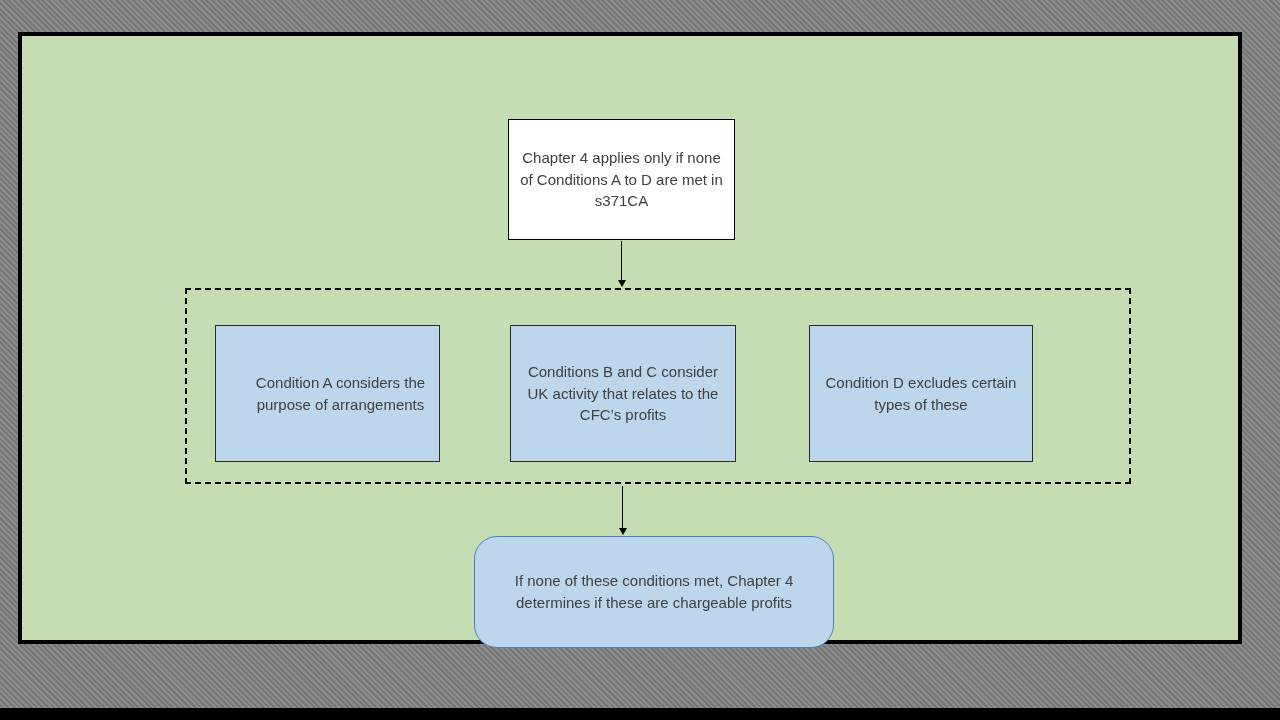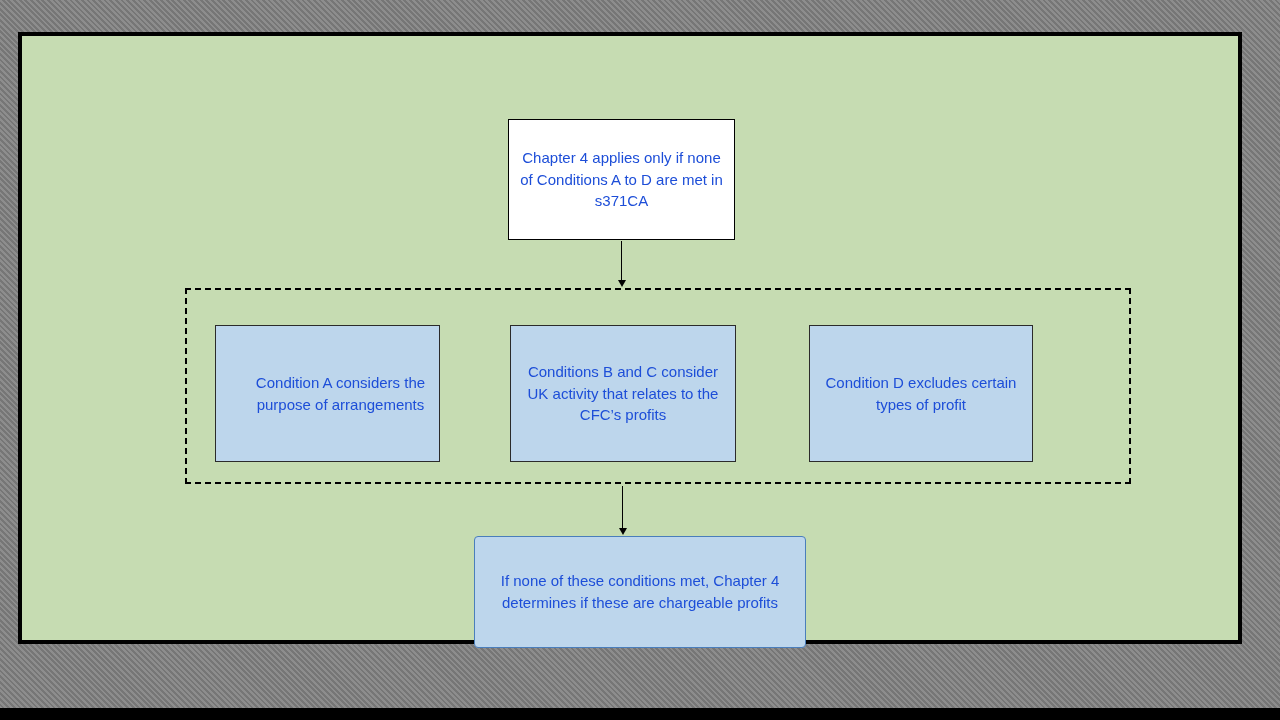--- a/index.html
+++ b/index.html
@@ -31,21 +31,21 @@
     border: 4px solid #000;
   }
   .box {
     position: absolute;
     display: flex;
     align-items: center;
     justify-content: center;
     text-align: center;
     font-size: 15px;
     line-height: 1.45;
-    color: #1d4ed8;
+    color: #404040;
     padding: 4px 6px;
   }
   .start-box {
     left: 486px; top: 83px;
     width: 227px; height: 121px;
     background: #ffffff;
     border: 1px solid #000;
   }
   .dashed-group {
     position: absolute;
@@ -57,24 +57,24 @@
   .condition-box {
     top: 289px; height: 137px;
     background: #bdd6ec;
     border: 1px solid #2b2b2b;
   }
   .condition-a { left: 193px; width: 225px; padding-left: 32px; }
   .condition-bc { left: 488px; width: 226px; }
   .condition-d { left: 787px; width: 224px; }
   .outcome-box {
     left: 452px; top: 500px;
-    width: 332px; height: 112px;
+    width: 360px; height: 112px;
     background: #bdd6ec;
     border: 1px solid #4a7ebb;
-    border-radius: 4px;
+    border-radius: 23px;
   }
   .arrow {
     position: absolute;
     width: 9px;
     display: flex;
     flex-direction: column;
     align-items: center;
   }
   .arrow .shaft {
     width: 1px;
@@ -110,21 +110,21 @@
 
     <div class="box condition-box condition-a">
       <span>Condition A considers the purpose of arrangements</span>
     </div>
 
     <div class="box condition-box condition-bc">
       <span>Conditions B and C consider UK activity that relates to the CFC’s profits</span>
     </div>
 
     <div class="box condition-box condition-d">
-      <span>Condition D excludes certain types of profit</span>
+      <span>Condition D excludes certain types of these</span>
     </div>
 
     <div class="arrow arrow-2">
       <div class="shaft"></div>
       <div class="head"></div>
     </div>
 
     <div class="box outcome-box">
       <span>If none of these conditions met, Chapter 4 determines if these are chargeable profits</span>
     </div>

